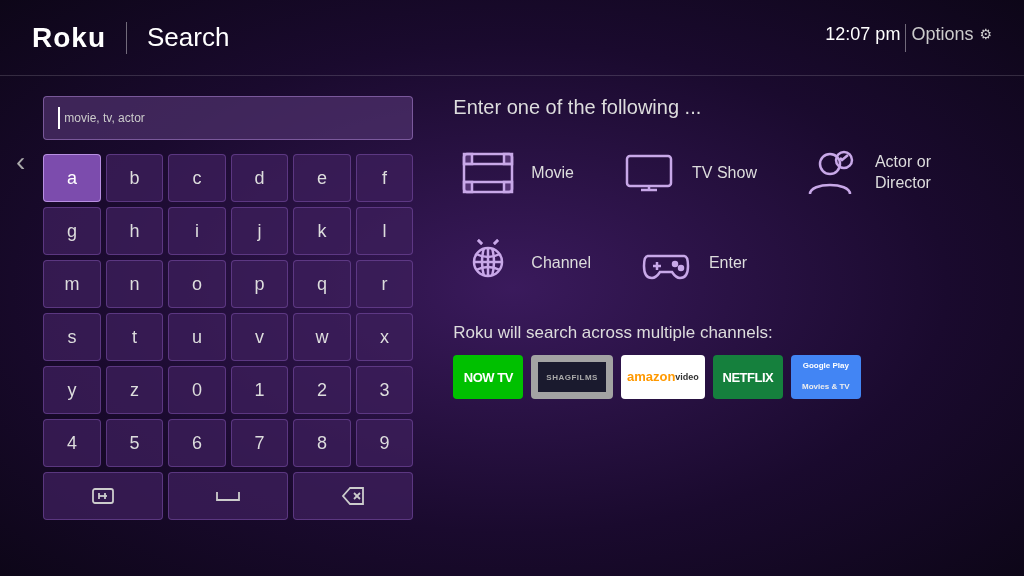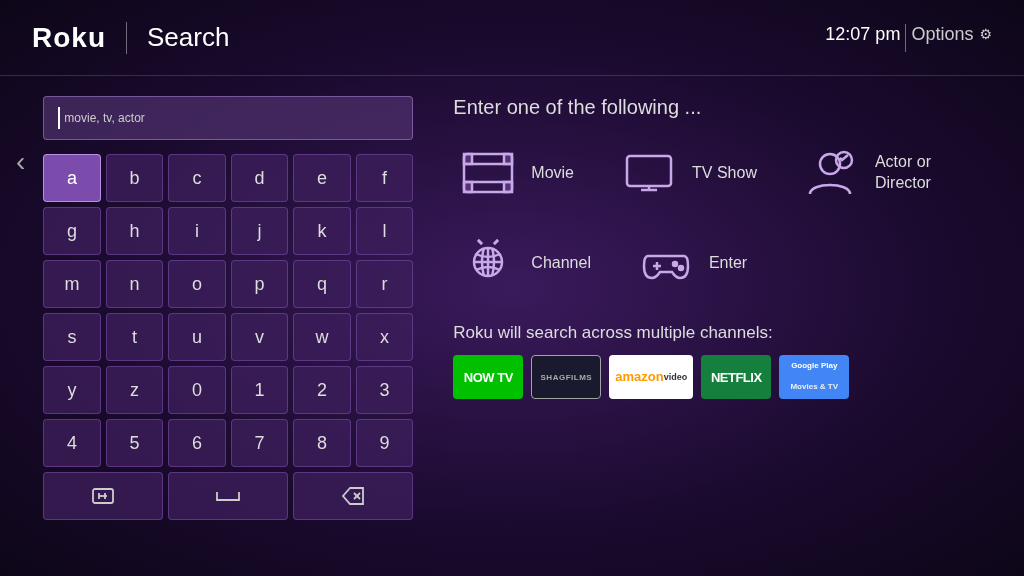--- a/index.html
+++ b/index.html
@@ -257,21 +257,21 @@
       font-weight: 900;
       letter-spacing: -0.5px;
     }
 
     .channel-shagfilms {
       background: #1a1a2e;
       color: #888;
       font-size: 9px;
       letter-spacing: 1px;
       text-transform: uppercase;
-      border: 1px solid #a3a3a3;
+      border: 7px solid #a3a3a3;
     }
 
     .channel-amazon {
       background: #fff;
       color: #333;
       font-size: 10px;
       text-align: center;
       line-height: 1.2;
     }
 

